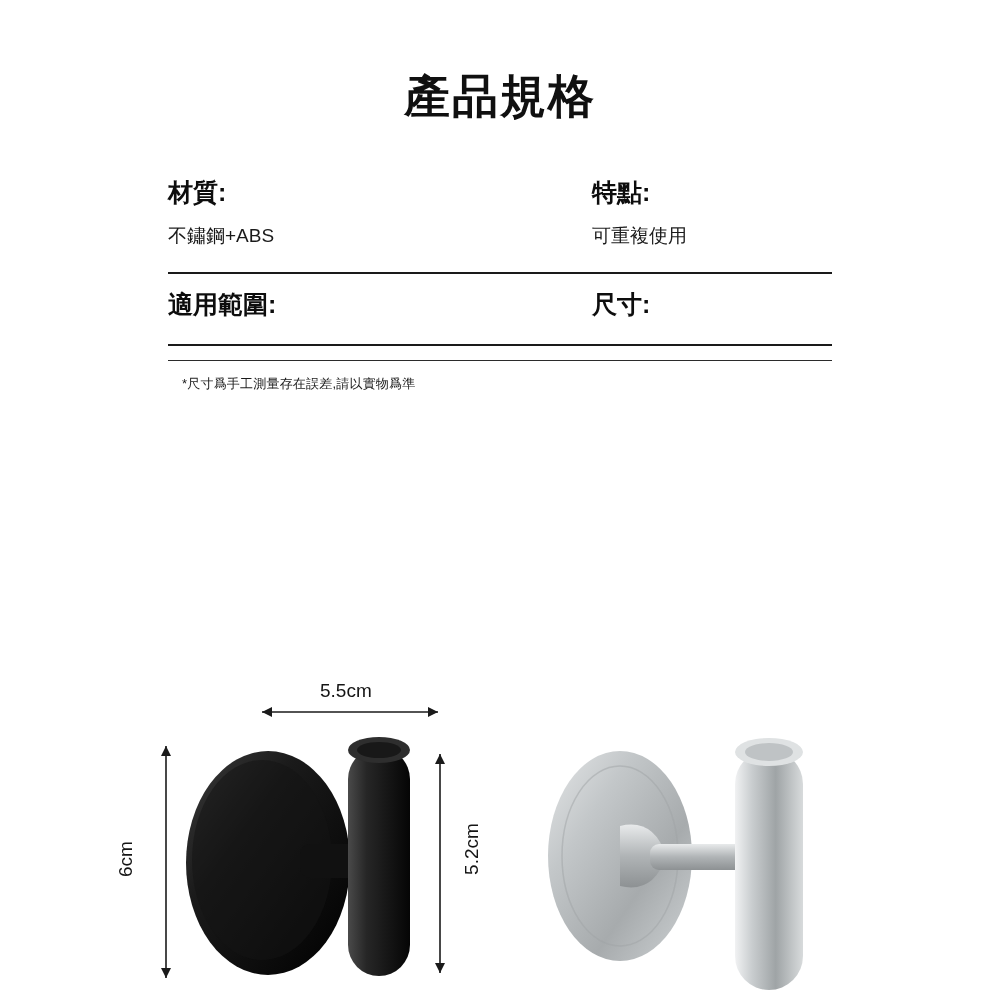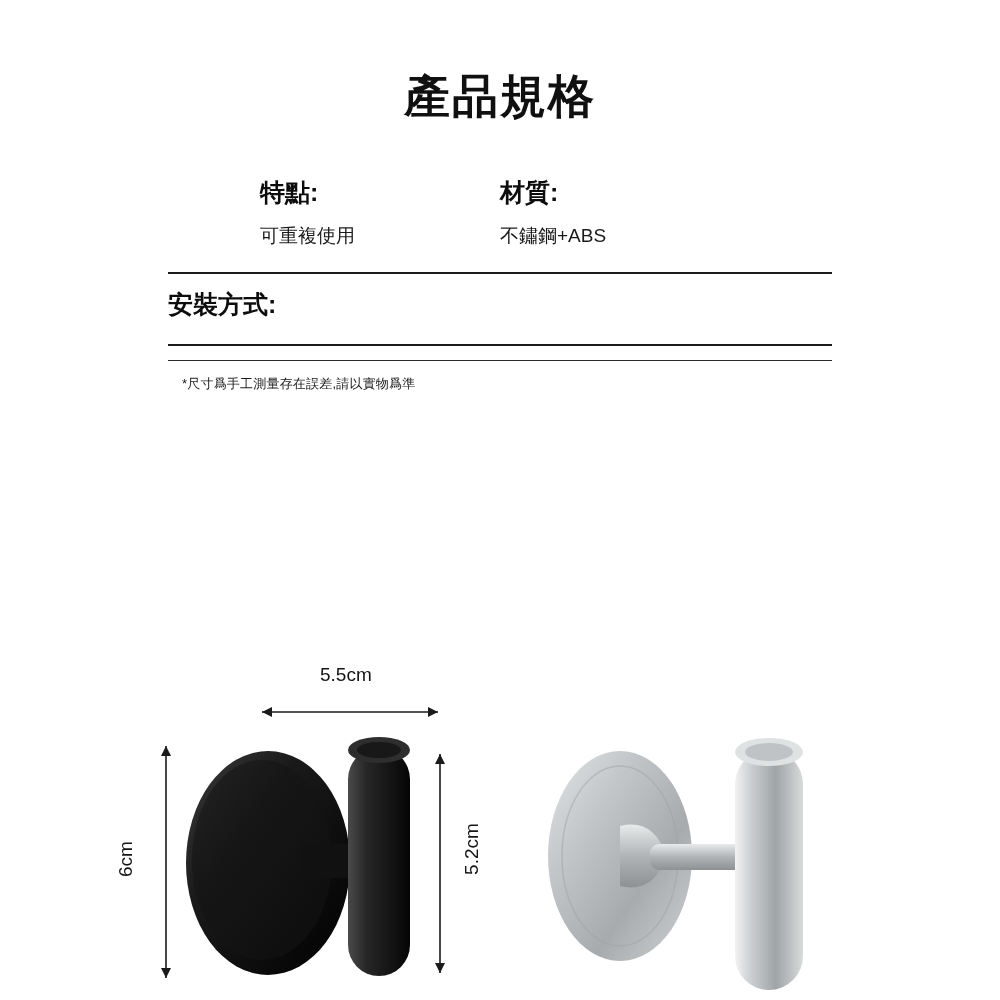--- a/index.html
+++ b/index.html
@@ -119,37 +119,38 @@
 </head>
 <body>
 
 <div class="page">
 
   <div class="title">產品規格</div>
 
   <div class="spec">
 
     <div class="spec-row two-col">
+      <div class="cell">
+        <div class="label">材質:</div>
+        <div class="value">不鏽鋼+ABS</div>
+      </div>
       <div class="cell right-col">
         <div class="label">特點:</div>
         <div class="value">可重複使用</div>
       </div>
-      <div class="cell">
-        <div class="label">材質:</div>
-        <div class="value">不鏽鋼+ABS</div>
-      </div>
     </div>
 
     <hr class="divider">
 
     <div class="spec-row two-col">
       <div class="cell">
-        <div class="label">安裝方式:</div>
+        <div class="label">適用範圍:</div>
       </div>
       <div class="cell right-col">
+        <div class="label">尺寸:</div>
       </div>
     </div>
 
     <hr class="divider">
 
 
     <hr class="divider thin">
 
     <div class="note">*尺寸爲手工測量存在誤差,請以實物爲準</div>
   </div>
@@ -218,20 +219,20 @@
         <ellipse cx="620" cy="208" rx="58" ry="90" fill="none" stroke="#9fa3a5" stroke-width="1.5" opacity="0.5"></ellipse>
         <path d="M620 178 q34 -8 46 30 q-12 38 -46 30 z" fill="url(#steelNeck)"></path>
         <rect x="650" y="196" width="110" height="26" rx="9" fill="url(#steelNeck)"></rect>
         <rect x="735" y="102" width="68" height="240" rx="34" fill="url(#steelBar)"></rect>
         <ellipse cx="769" cy="104" rx="34" ry="14" fill="#dfe2e3"></ellipse>
         <ellipse cx="769" cy="104" rx="24" ry="9" fill="#bfc3c5"></ellipse>
       </g>
     </svg>
 
     
-    <div class="dim-text" style="left:320px; top:16px;">5.5cm</div>
+    <div class="dim-text" style="left:320px; top:32px;">5.5cm</div>
 
     <div class="dim-text vert" style="left:96px; top:200px; width:60px; text-align:center;">6cm</div>
 
     <div class="dim-text vert" style="left:432px; top:190px; width:80px; text-align:center;">5.2cm</div>
   </div>
 
 </div>
 
 </body></html>

